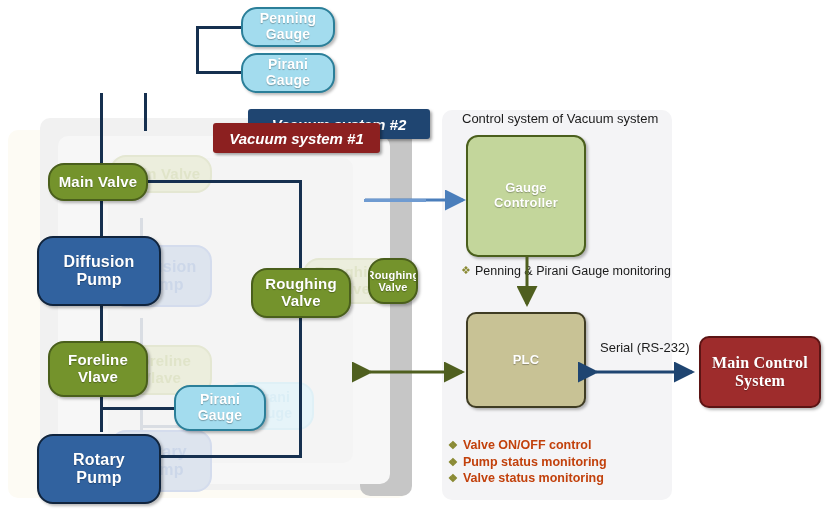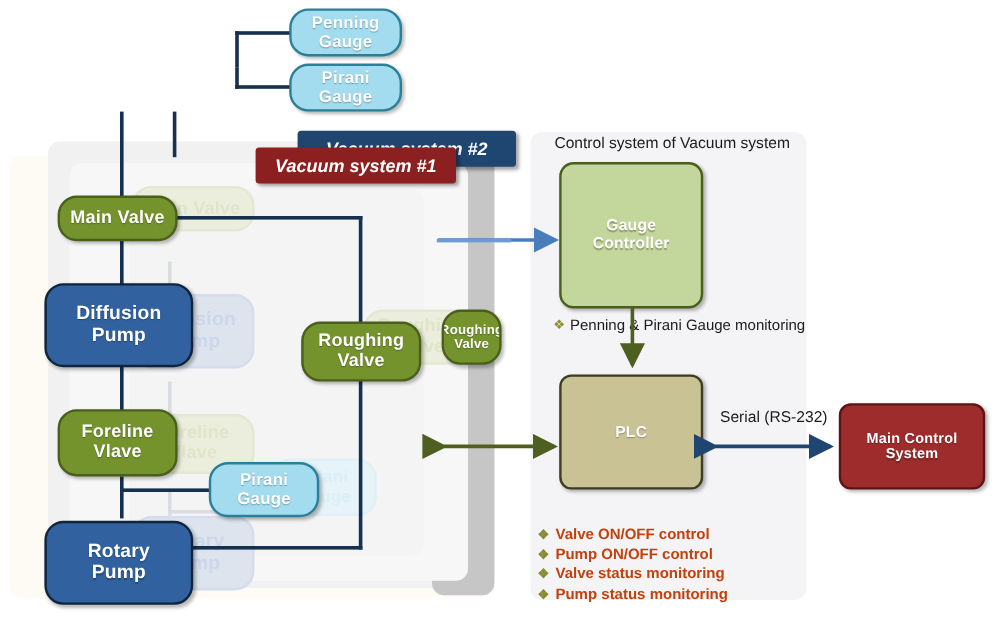--- a/index.html
+++ b/index.html
@@ -84,22 +84,23 @@
   }
   .box.plc {
     background: #c8c295;
     border: 2px solid #3f3c23;
     font-size: 13px;
     border-radius: 10px;
   }
   .box.mcs {
     background: #9e2c2c;
     border: 2px solid #5c1414;
-    font-size: 12px;
+    font-size: 16px;
     border-radius: 10px;
+    font-family: Liberation Serif, serif;
   }
 
   
   .ghost {
     box-shadow: none;
     text-shadow: none;
   }
   .ghost.valve  { background: #eceedd; border-color: #e4e7d2; color: #e0e4c9; }
   .ghost.pump   { background: #dde4ee; border-color: #d4dced; color: #ccd7e9; }
   .ghost.gauge  { background: #e6f4f9; border-color: #dff0f6; color: #dbeef6; }
@@ -248,23 +249,22 @@
 
   <div class="box plc" style="left:466px; top:312px; width:120px; height:96px;">PLC</div>
 
   <div class="box mcs" style="left:699px; top:336px; width:122px; height:72px;">Main Control
 System</div>
 
   <div class="plain-label" style="left:600px; top:340px;">Serial (RS-232)</div>
 
   <div class="bullet-list" style="left:448px; top:437px;">
     <div>Valve ON/OFF control</div>
-    <div>Pump ON/OFF control</div>
+    <div>Pump status monitoring</div>
     <div>Valve status monitoring</div>
-    <div>Pump status monitoring</div>
   </div>
 
   <svg class="arrow-svg" style="left:365px; top:190px;" width="110" height="20" viewBox="0 0 110 20">
     <defs>
       <marker id="ah-blue" markerWidth="7" markerHeight="7" refX="6" refY="3.5" orient="auto">
         <path d="M0,0 L7,3.5 L0,7 z" fill="#4a7ebb"></path>
       </marker>
     </defs>
     <line x1="0" y1="10" x2="98" y2="10" stroke="#4a7ebb" stroke-width="3" marker-end="url(#ah-blue)"></line>
   </svg>

